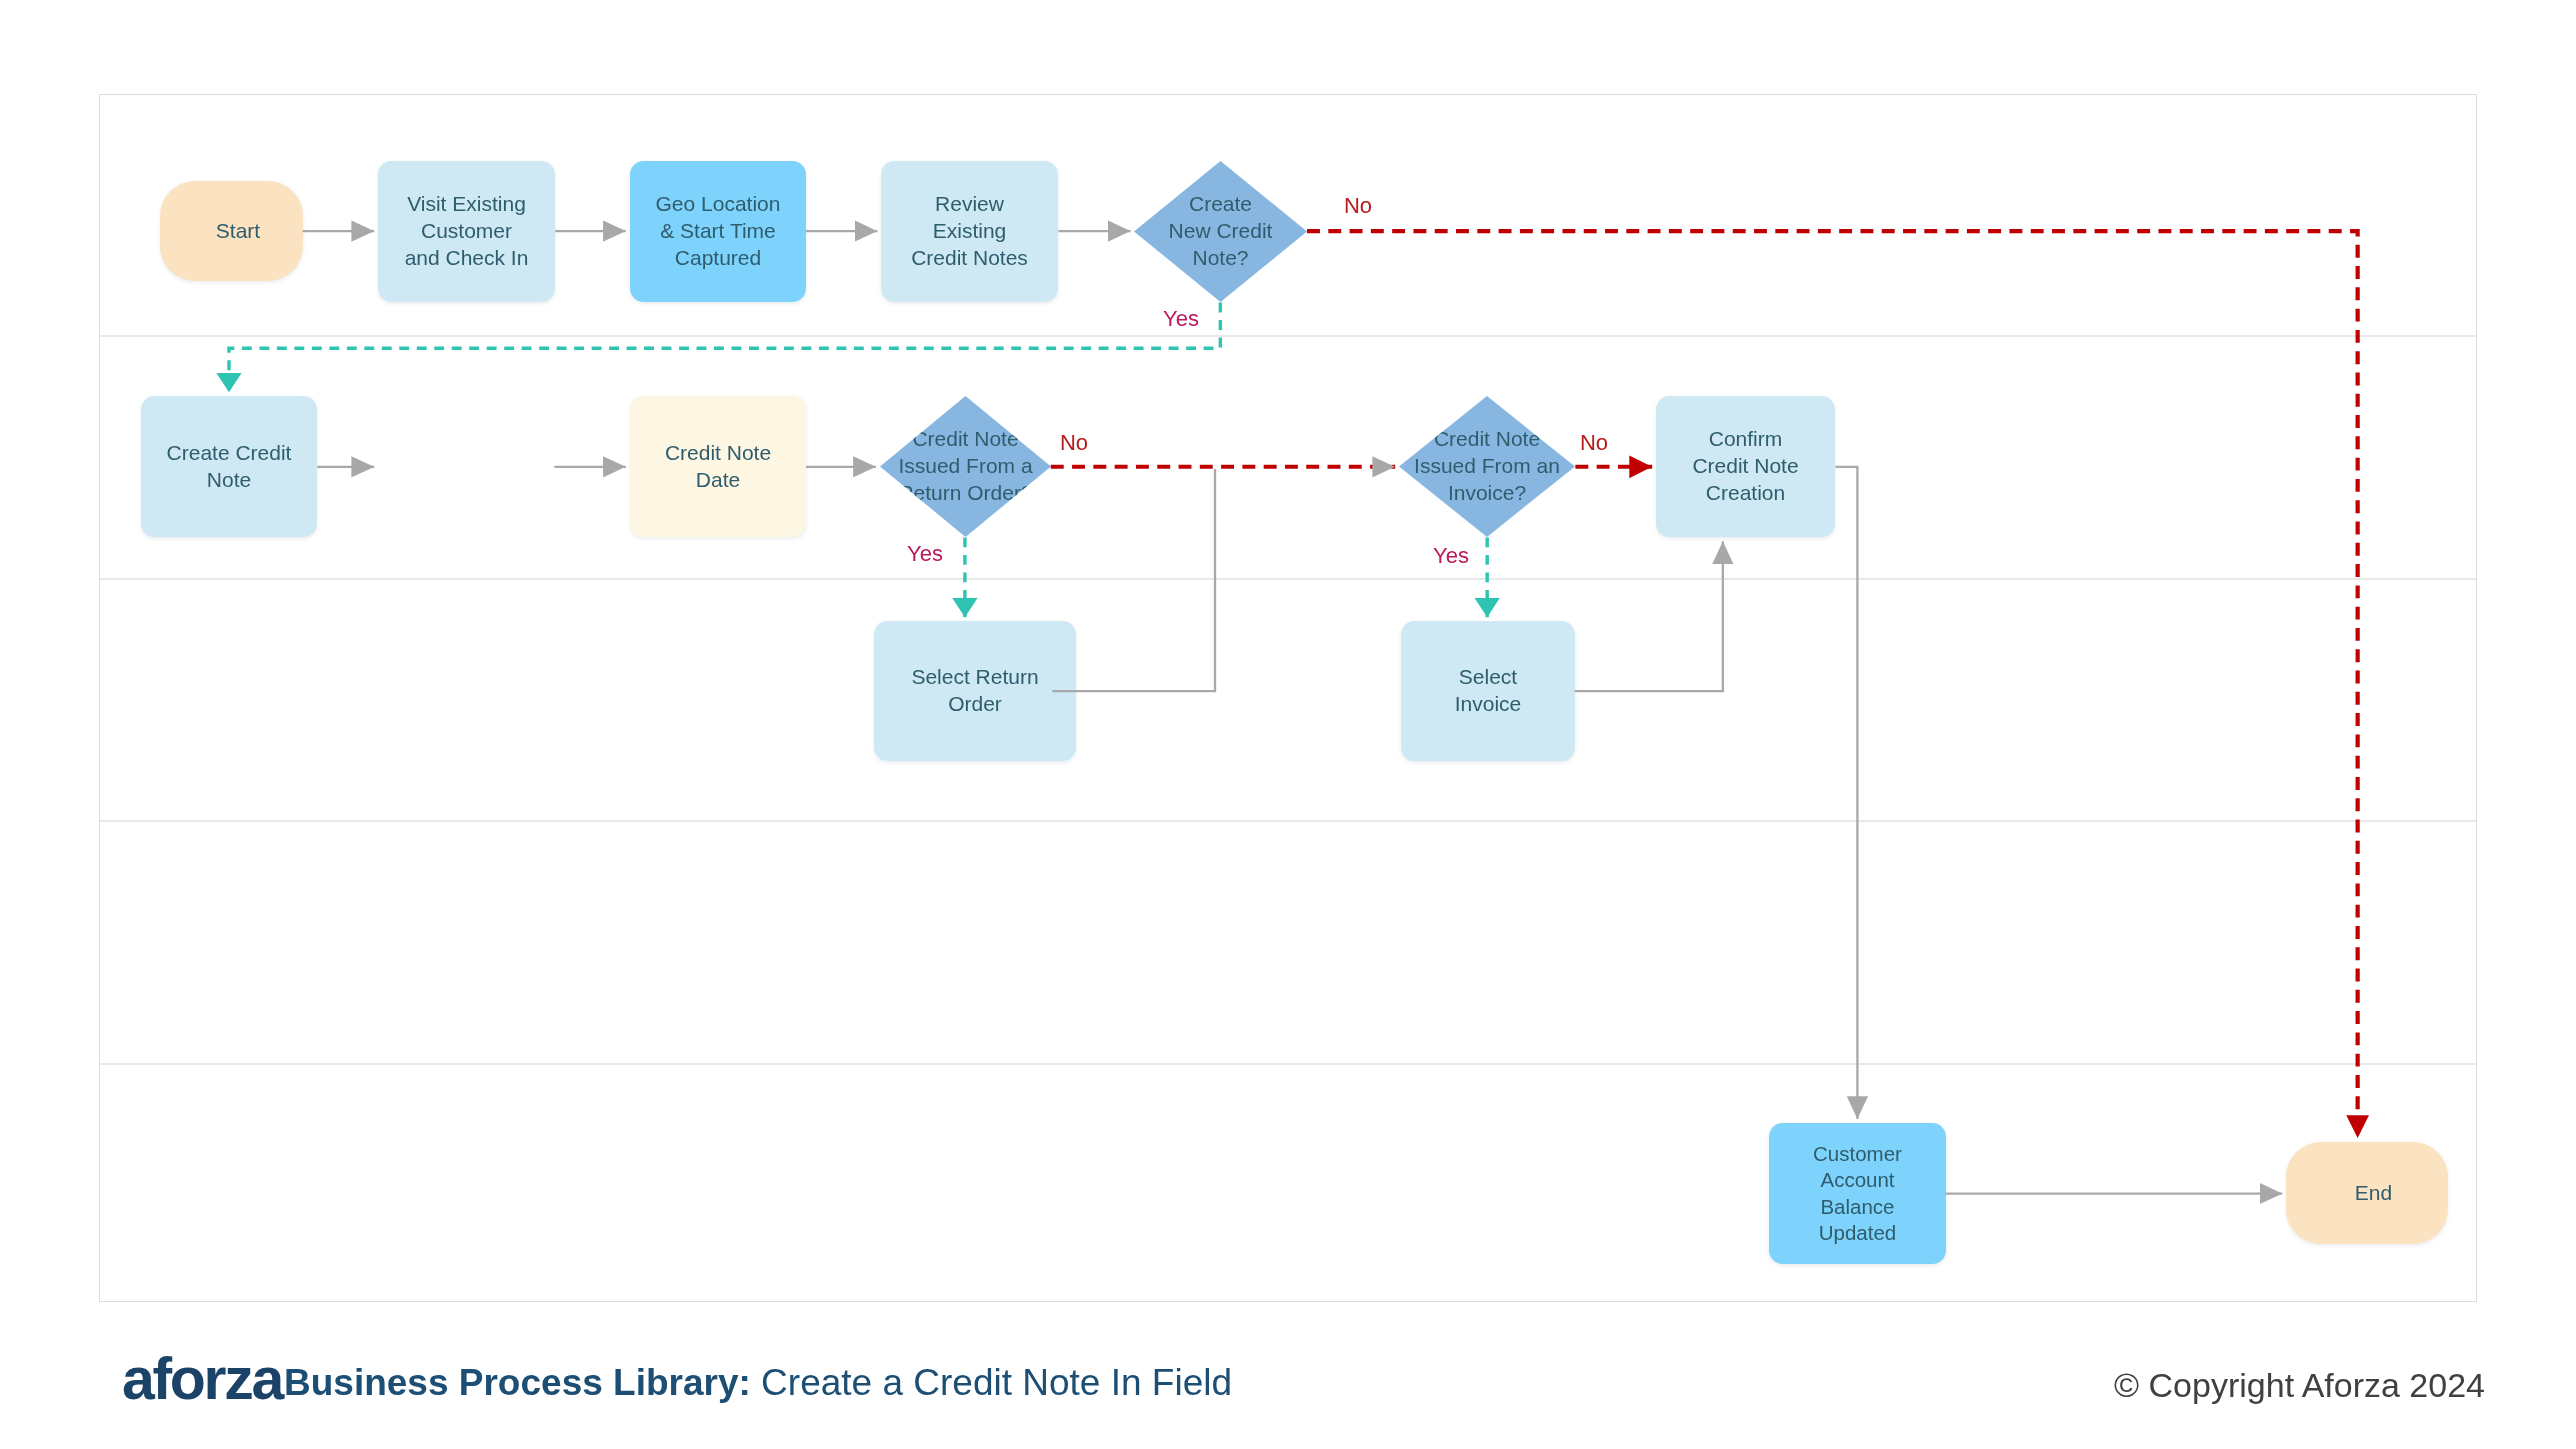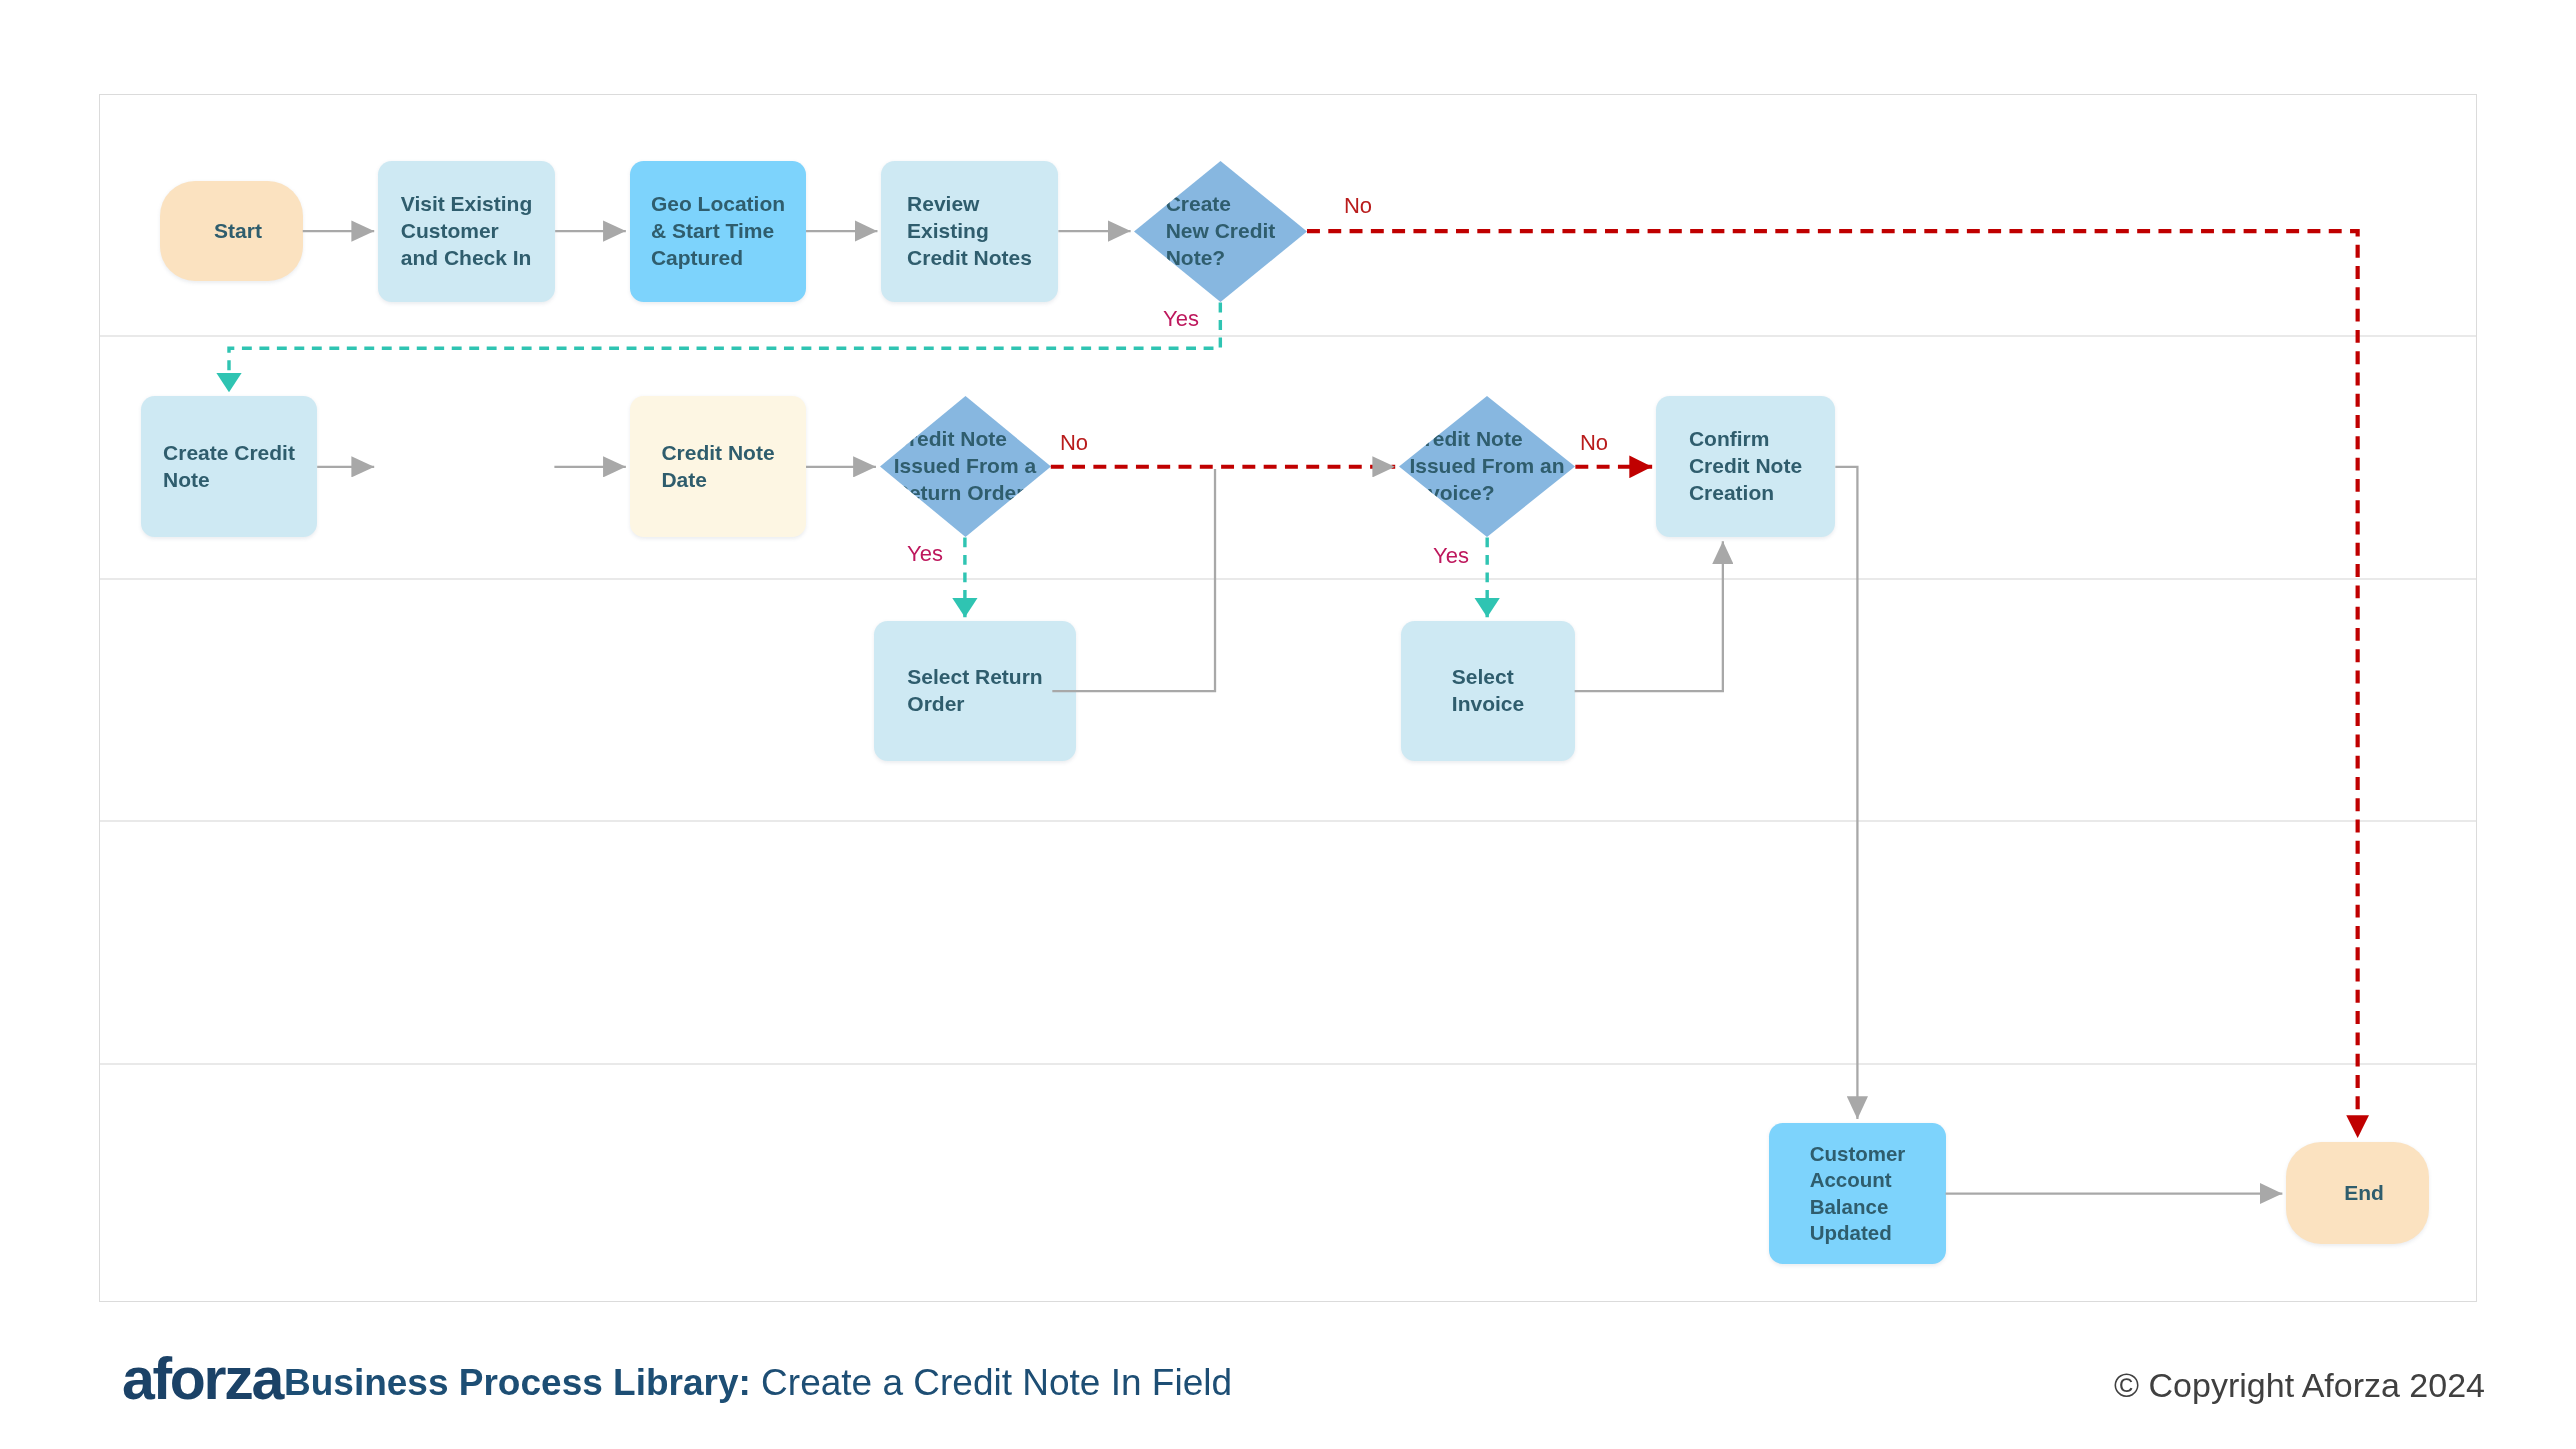--- a/index.html
+++ b/index.html
@@ -30,28 +30,27 @@
     position: absolute;
     left: 0; width: 100%; height: 1.5px;
     background: #e9e9e9;
   }
   
   .node {
     position: absolute;
     display: flex;
     align-items: center;
     justify-content: center;
-    text-align: left;
+    text-align: center;
     white-space: pre-line;
     color: #2f5d6d;
     font-size: 21px;
     line-height: 1.28;
     box-sizing: border-box;
     z-index: 2;
-    font-weight: bold;
   }
   .rect { border-radius: 13.7px; box-shadow: 0 1.5px 3.8px rgba(90,110,130,0.12); }
   .terminator { border-radius: 35px; box-shadow: 0 1.5px 3.8px rgba(90,110,130,0.12); }
   .fill-peach  { background: #fbe2c0; padding-left: 13px; }
   .fill-blue   { background: #cee9f3; }
   .fill-peri   { background: #7dd3fc; }
   .fill-cream  { background: #fdf6e3; }
   .diamond {
     background: #87b7e0;
     clip-path: polygon(50% 0, 100% 50%, 50% 100%, 0 50%);
@@ -145,21 +144,21 @@
 
   <div class="node rect fill-blue" style="left:874px;top:621px;width:202px;height:140px">Select Return
 Order</div>
   <div class="node rect fill-blue" style="left:1401px;top:621px;width:174px;height:140px">Select
 Invoice</div>
 
   <div class="node rect fill-peri" style="left:1769px;top:1123px;width:177px;height:141px;font-size:20.5px">Customer
 Account
 Balance
 Updated</div>
-  <div class="node terminator fill-peach" style="left:2286px;top:1142px;width:143px;height:102px">End</div>
+  <div class="node terminator fill-peach" style="left:2286px;top:1142px;width:162px;height:102px">End</div>
 
   <svg class="edges" width="2576" height="1449" viewBox="0 0 3388 1906">
     <defs>
       <marker id="ag" markerUnits="userSpaceOnUse" markerWidth="30" markerHeight="28" viewBox="0 0 30 28" refX="30" refY="14" orient="auto">
         <path d="M0,0 L30,14 L0,28 Z" fill="#a8a8a8"></path>
       </marker>
       <marker id="ar" markerUnits="userSpaceOnUse" markerWidth="30" markerHeight="30" viewBox="0 0 30 30" refX="30" refY="15" orient="auto">
         <path d="M0,0 L30,15 L0,30 Z" fill="#c00000"></path>
       </marker>
       <marker id="at" markerUnits="userSpaceOnUse" markerWidth="26" markerHeight="34" viewBox="0 0 26 34" refX="26" refY="17" orient="auto">

